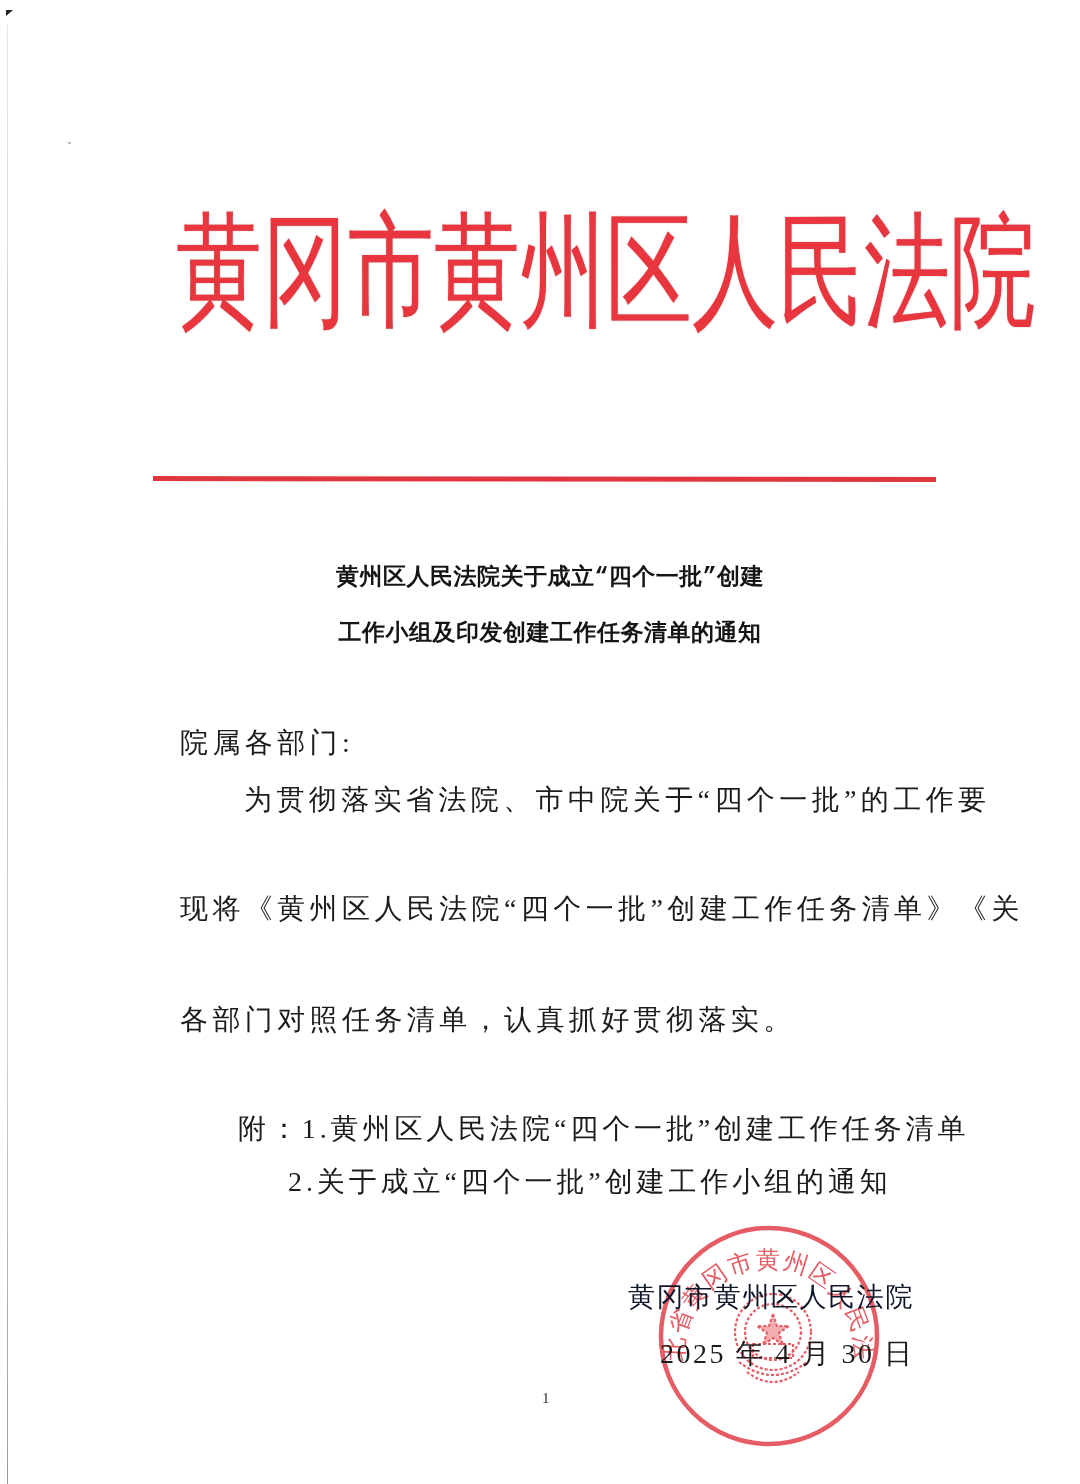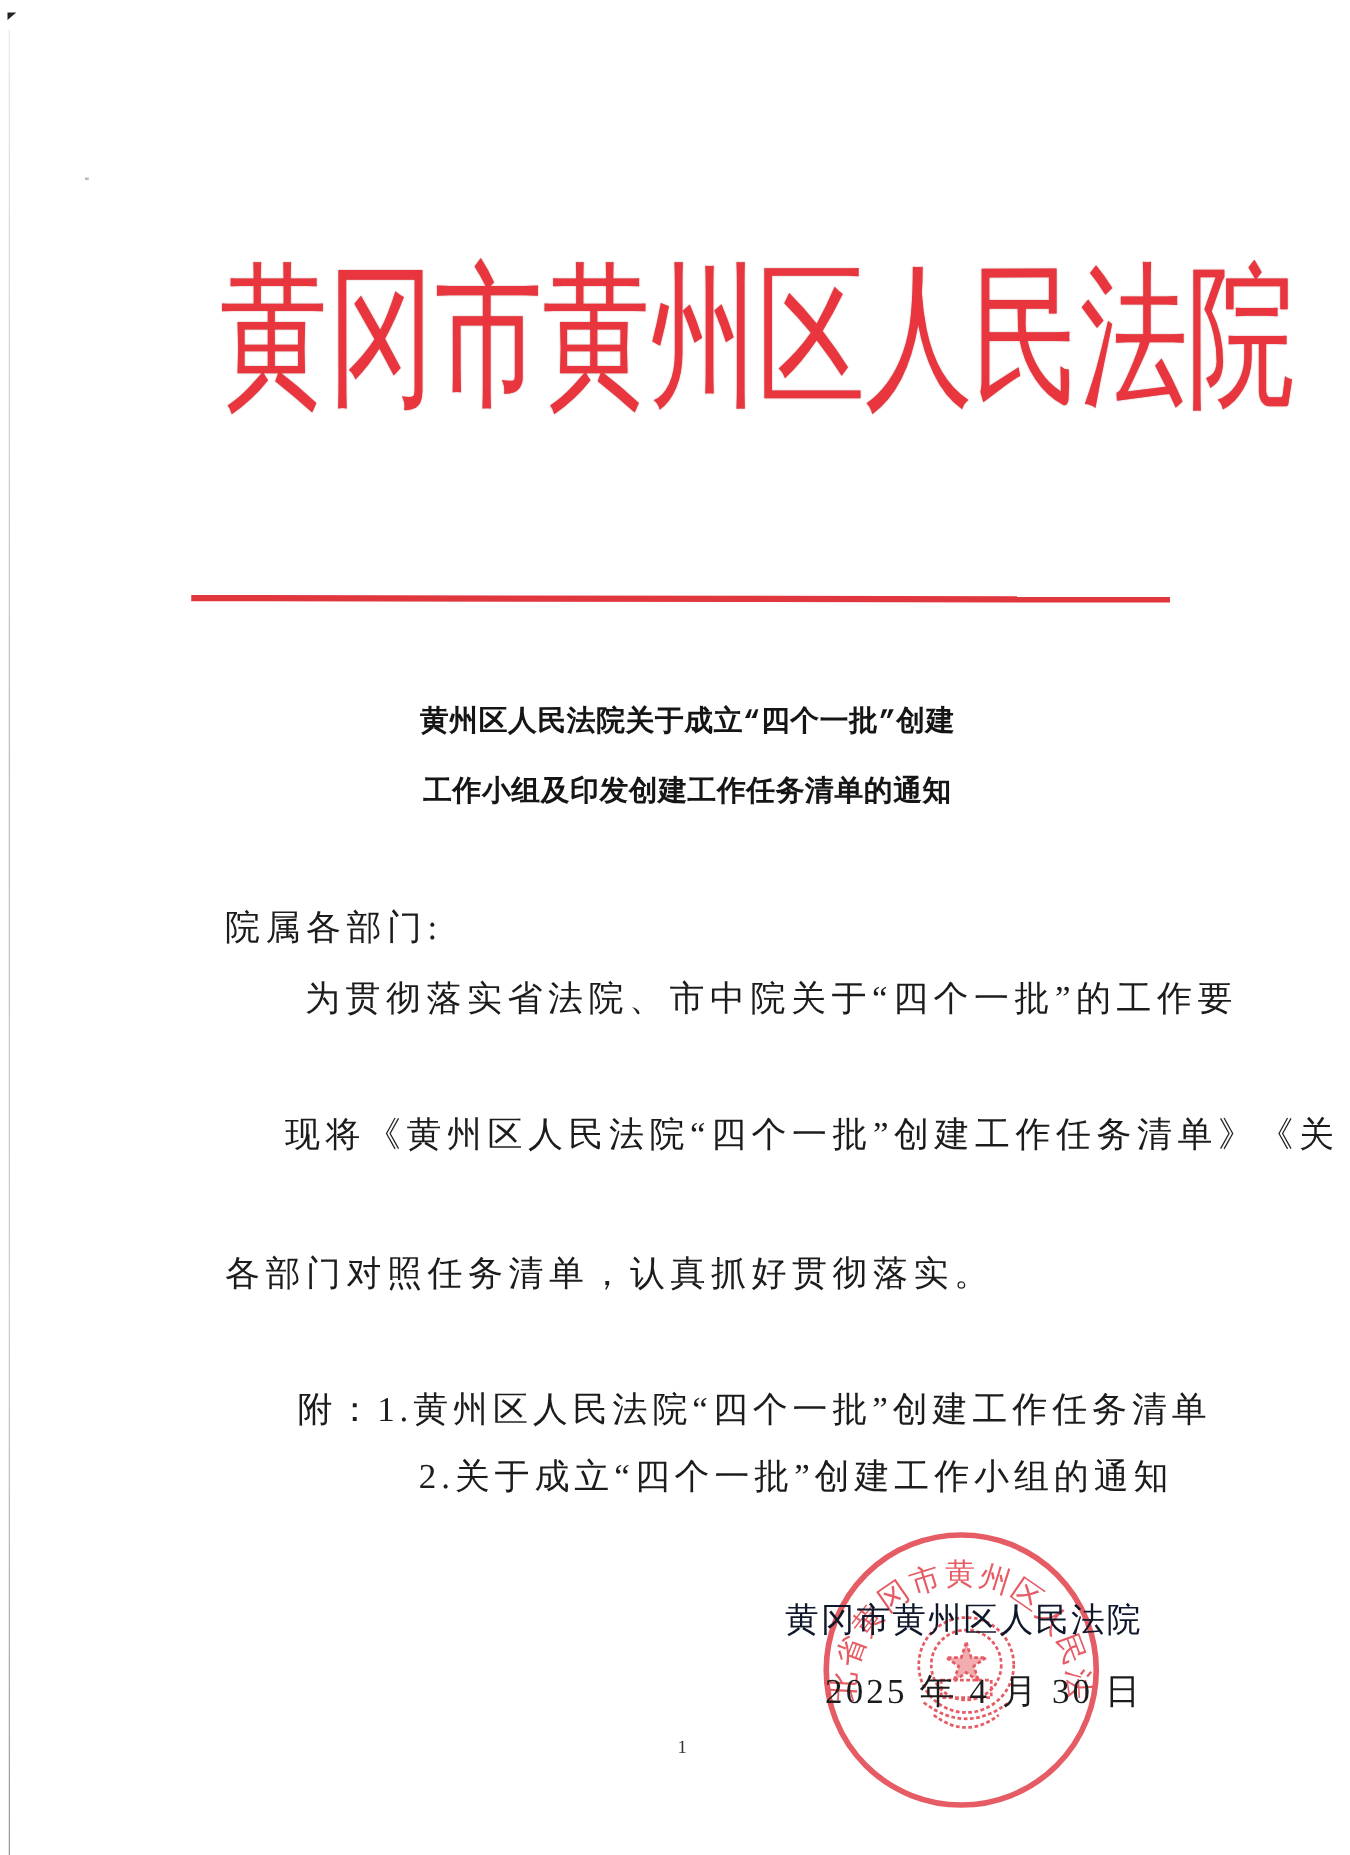--- a/index.html
+++ b/index.html
@@ -69,26 +69,26 @@
     position: absolute; left: 180px; width: 740px;
     font-family: Liberation Serif, serif;
     font-size: 28px; line-height: 34px;
     letter-spacing: 4.4px;
     color: #1c1c1c;
     white-space: nowrap;
   }
   .salutation { top: 726px; }
   .p1 { top: 783px; left: 244px; }
   .p2 { top: 837px; }
-  .p3 { top: 892px; margin-left: 48px; }
+  .p3 { top: 892px; }
   .p4 { top: 947px; }
   .p5 { top: 1003px; }
 
   .attach-1 { top: 1112px; left: 238px; letter-spacing: 3.9px; }
-  .attach-2 { top: 1165px; left: 288px; letter-spacing: 3.9px; margin-left: 47px; }
+  .attach-2 { top: 1165px; left: 288px; letter-spacing: 3.9px; }
 
   .signer {
     position: absolute; left: 628px; top: 1280px;
     font-family: "DejaVu Serif", "Liberation Serif", serif;
     font-size: 27px; line-height: 34px; letter-spacing: 1.6px;
     color: #0f172a; white-space: nowrap; z-index: 3;
   }
   .date {
     position: absolute; left: 660px; top: 1337px;
     font-family: "Liberation Serif", "DejaVu Serif", serif;

